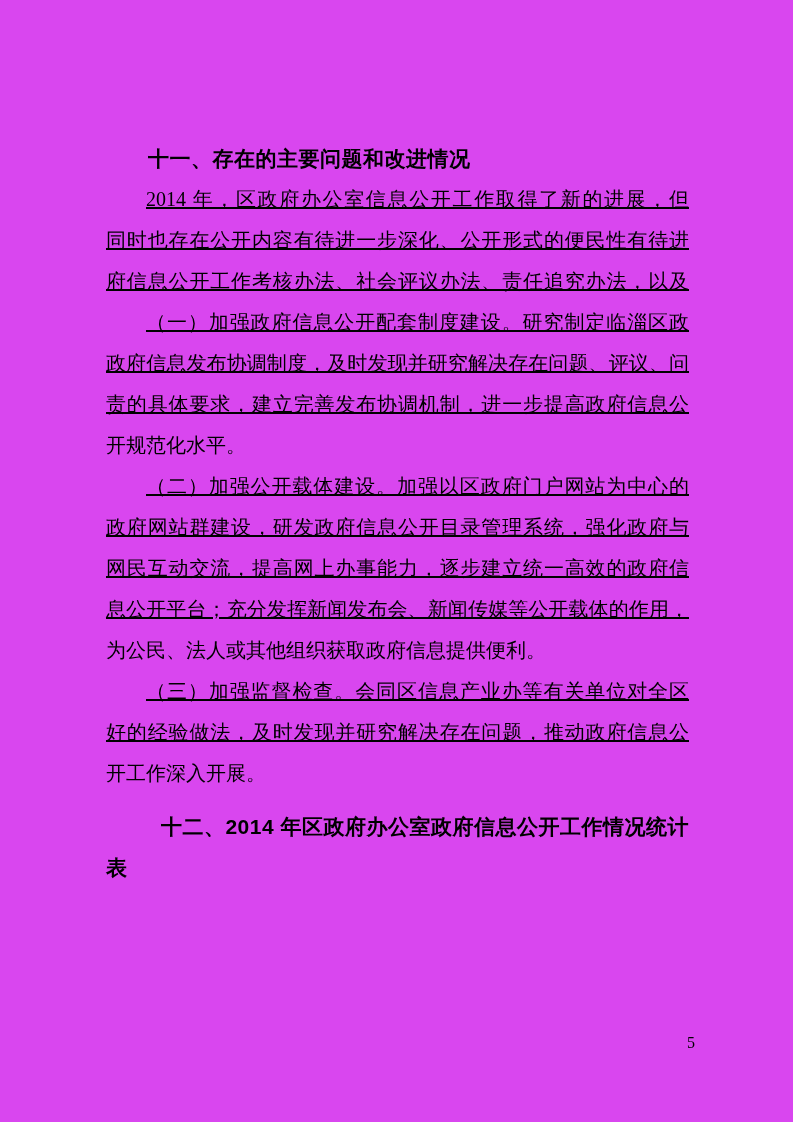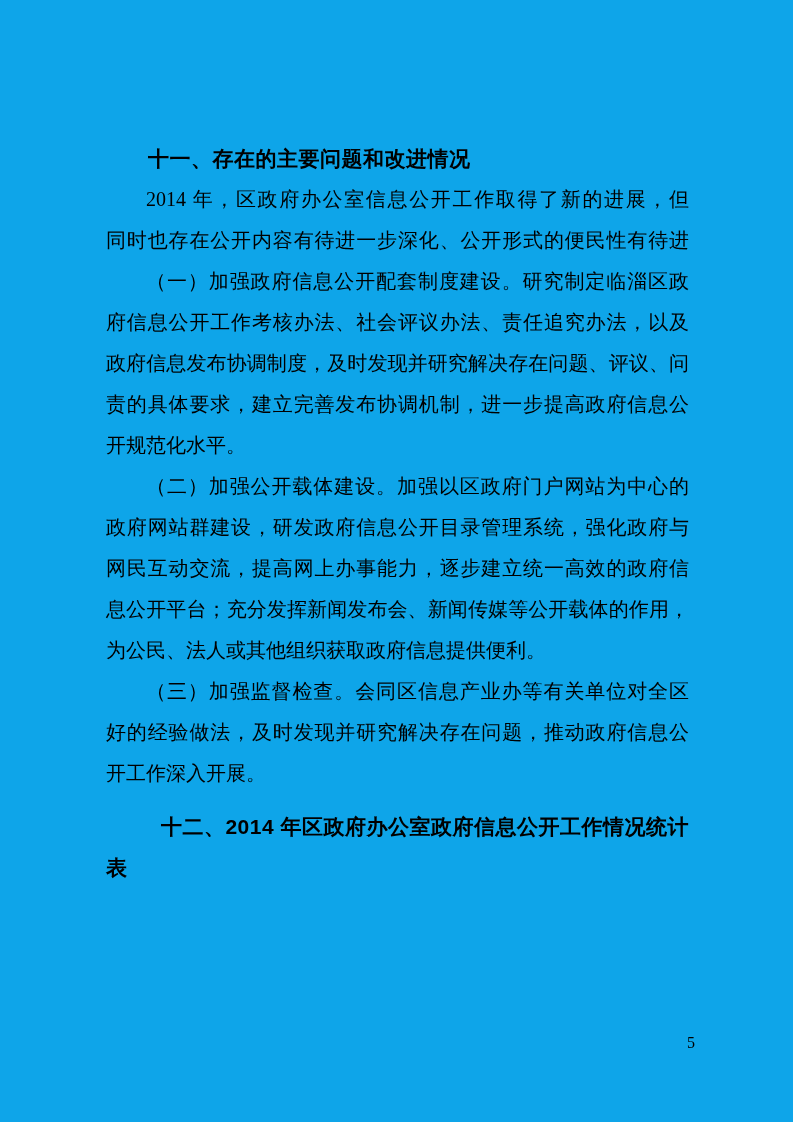--- a/index.html
+++ b/index.html
@@ -11,41 +11,42 @@
     position: relative;
     overflow: hidden;
     font-family: "Liberation Serif", serif;
     color: #000000;
   }
   .page {
     position: absolute;
     left: 0; top: 0;
     width: 793px;
     height: 1122px;
-    background: #0ea5e9;
+    background: #d946ef;
   }
   .content {
     position: absolute;
     left: 106px;
     top: 138px;
     width: 583px;
   }
   .line {
     font-family: "Liberation Serif", serif;
     font-size: 20px;
     line-height: 41px;
     height: 41px;
     color: #000000;
     text-align: justify;
     text-align-last: left;
     text-justify: inter-character;
     overflow: visible;
   }
   .line.jall {
     text-align-last: justify;
+    text-decoration: underline;
   }
   .line.indent {
     text-indent: 2em;
   }
   .line.head {
     font-family: "Liberation Sans", sans-serif;
     font-weight: 700;
     font-size: 21px;
     text-indent: 2em;
     text-align: left;
@@ -68,22 +69,22 @@
   }
 </style>
 </head>
 <body>
 
 <div class="page">
   <div class="content" id="doc">
       <div class="line head">十一、存在的主要问题和改进情况</div>
       <div class="line jall indent">2014 年，区政府办公室信息公开工作取得了新的进展，但</div>
       <div class="line jall">同时也存在公开内容有待进一步深化、公开形式的便民性有待进</div>
+      <div class="line jall">府信息公开工作考核办法、社会评议办法、责任追究办法，以及</div>
       <div class="line jall indent">（一）加强政府信息公开配套制度建设。研究制定临淄区政</div>
-      <div class="line jall">府信息公开工作考核办法、社会评议办法、责任追究办法，以及</div>
       <div class="line jall">政府信息发布协调制度，及时发现并研究解决存在问题、评议、问</div>
       <div class="line jall">责的具体要求，建立完善发布协调机制，进一步提高政府信息公</div>
       <div class="line">开规范化水平。</div>
       <div class="line jall indent">（二）加强公开载体建设。加强以区政府门户网站为中心的</div>
       <div class="line jall">政府网站群建设，研发政府信息公开目录管理系统，强化政府与</div>
       <div class="line jall">网民互动交流，提高网上办事能力，逐步建立统一高效的政府信</div>
       <div class="line jall">息公开平台；充分发挥新闻发布会、新闻传媒等公开载体的作用，</div>
       <div class="line">为公民、法人或其他组织获取政府信息提供便利。</div>
       <div class="line jall indent">（三）加强监督检查。会同区信息产业办等有关单位对全区</div>
       <div class="line jall">好的经验做法，及时发现并研究解决存在问题，推动政府信息公</div>

